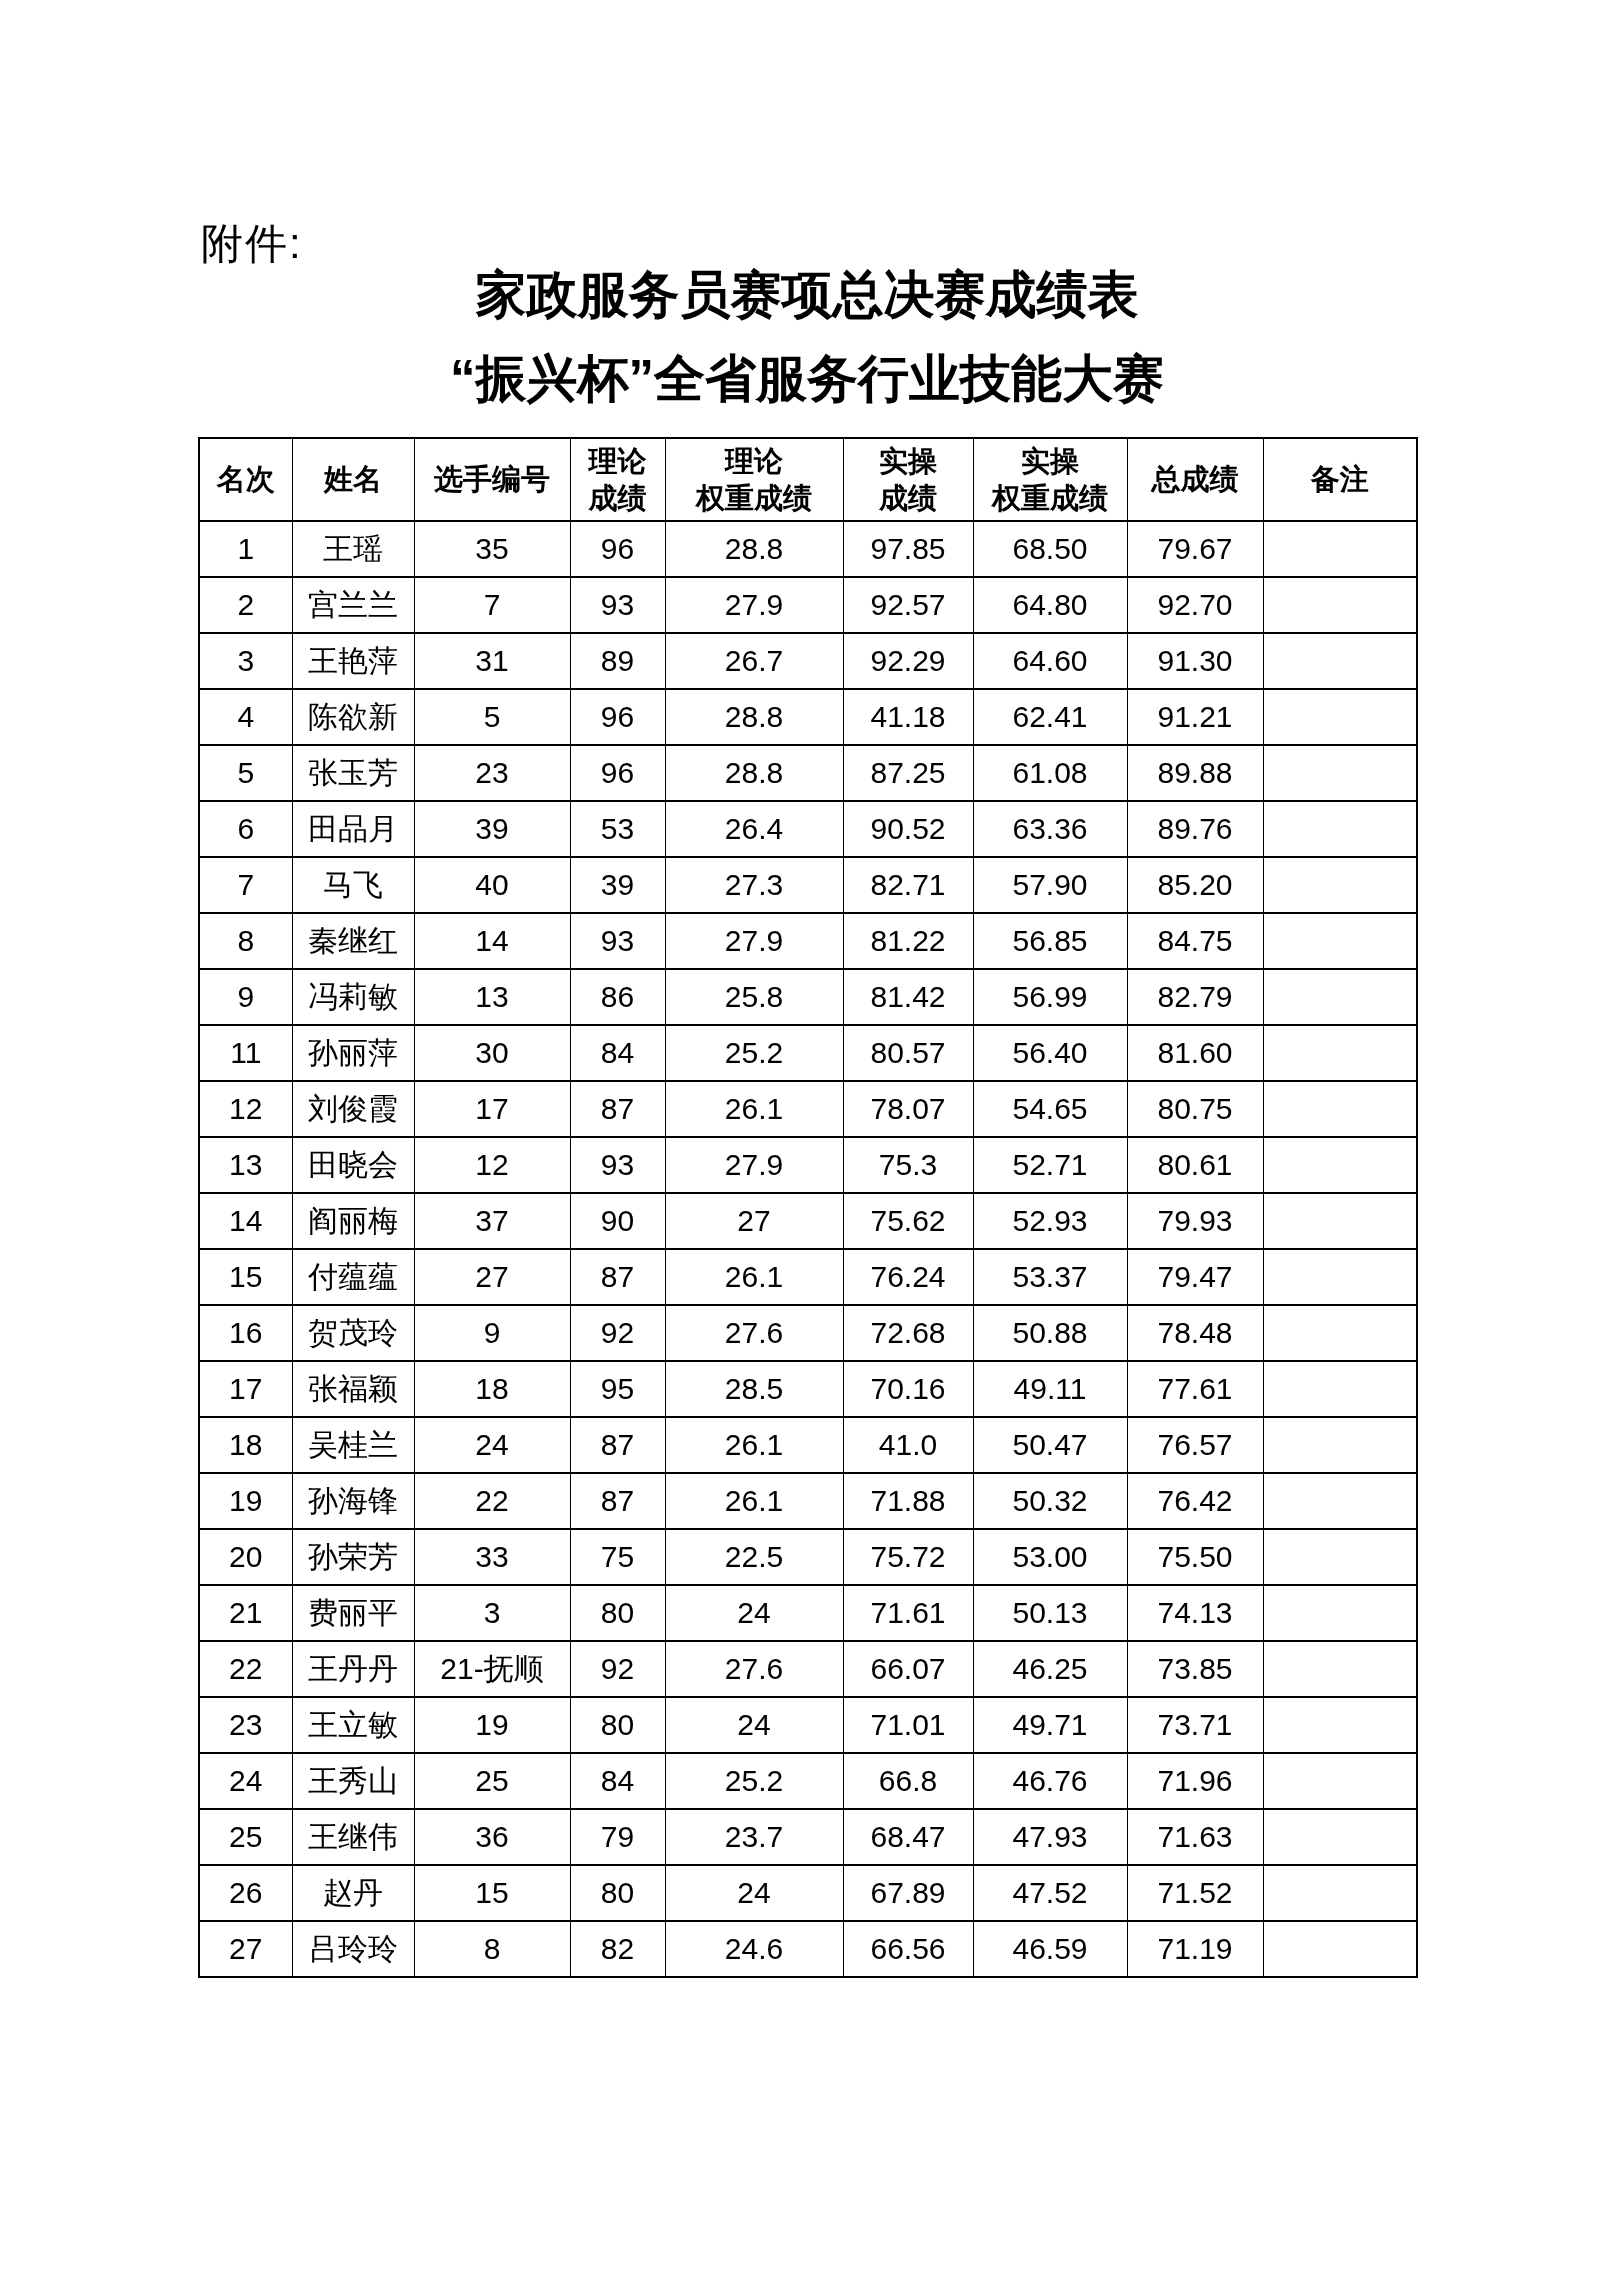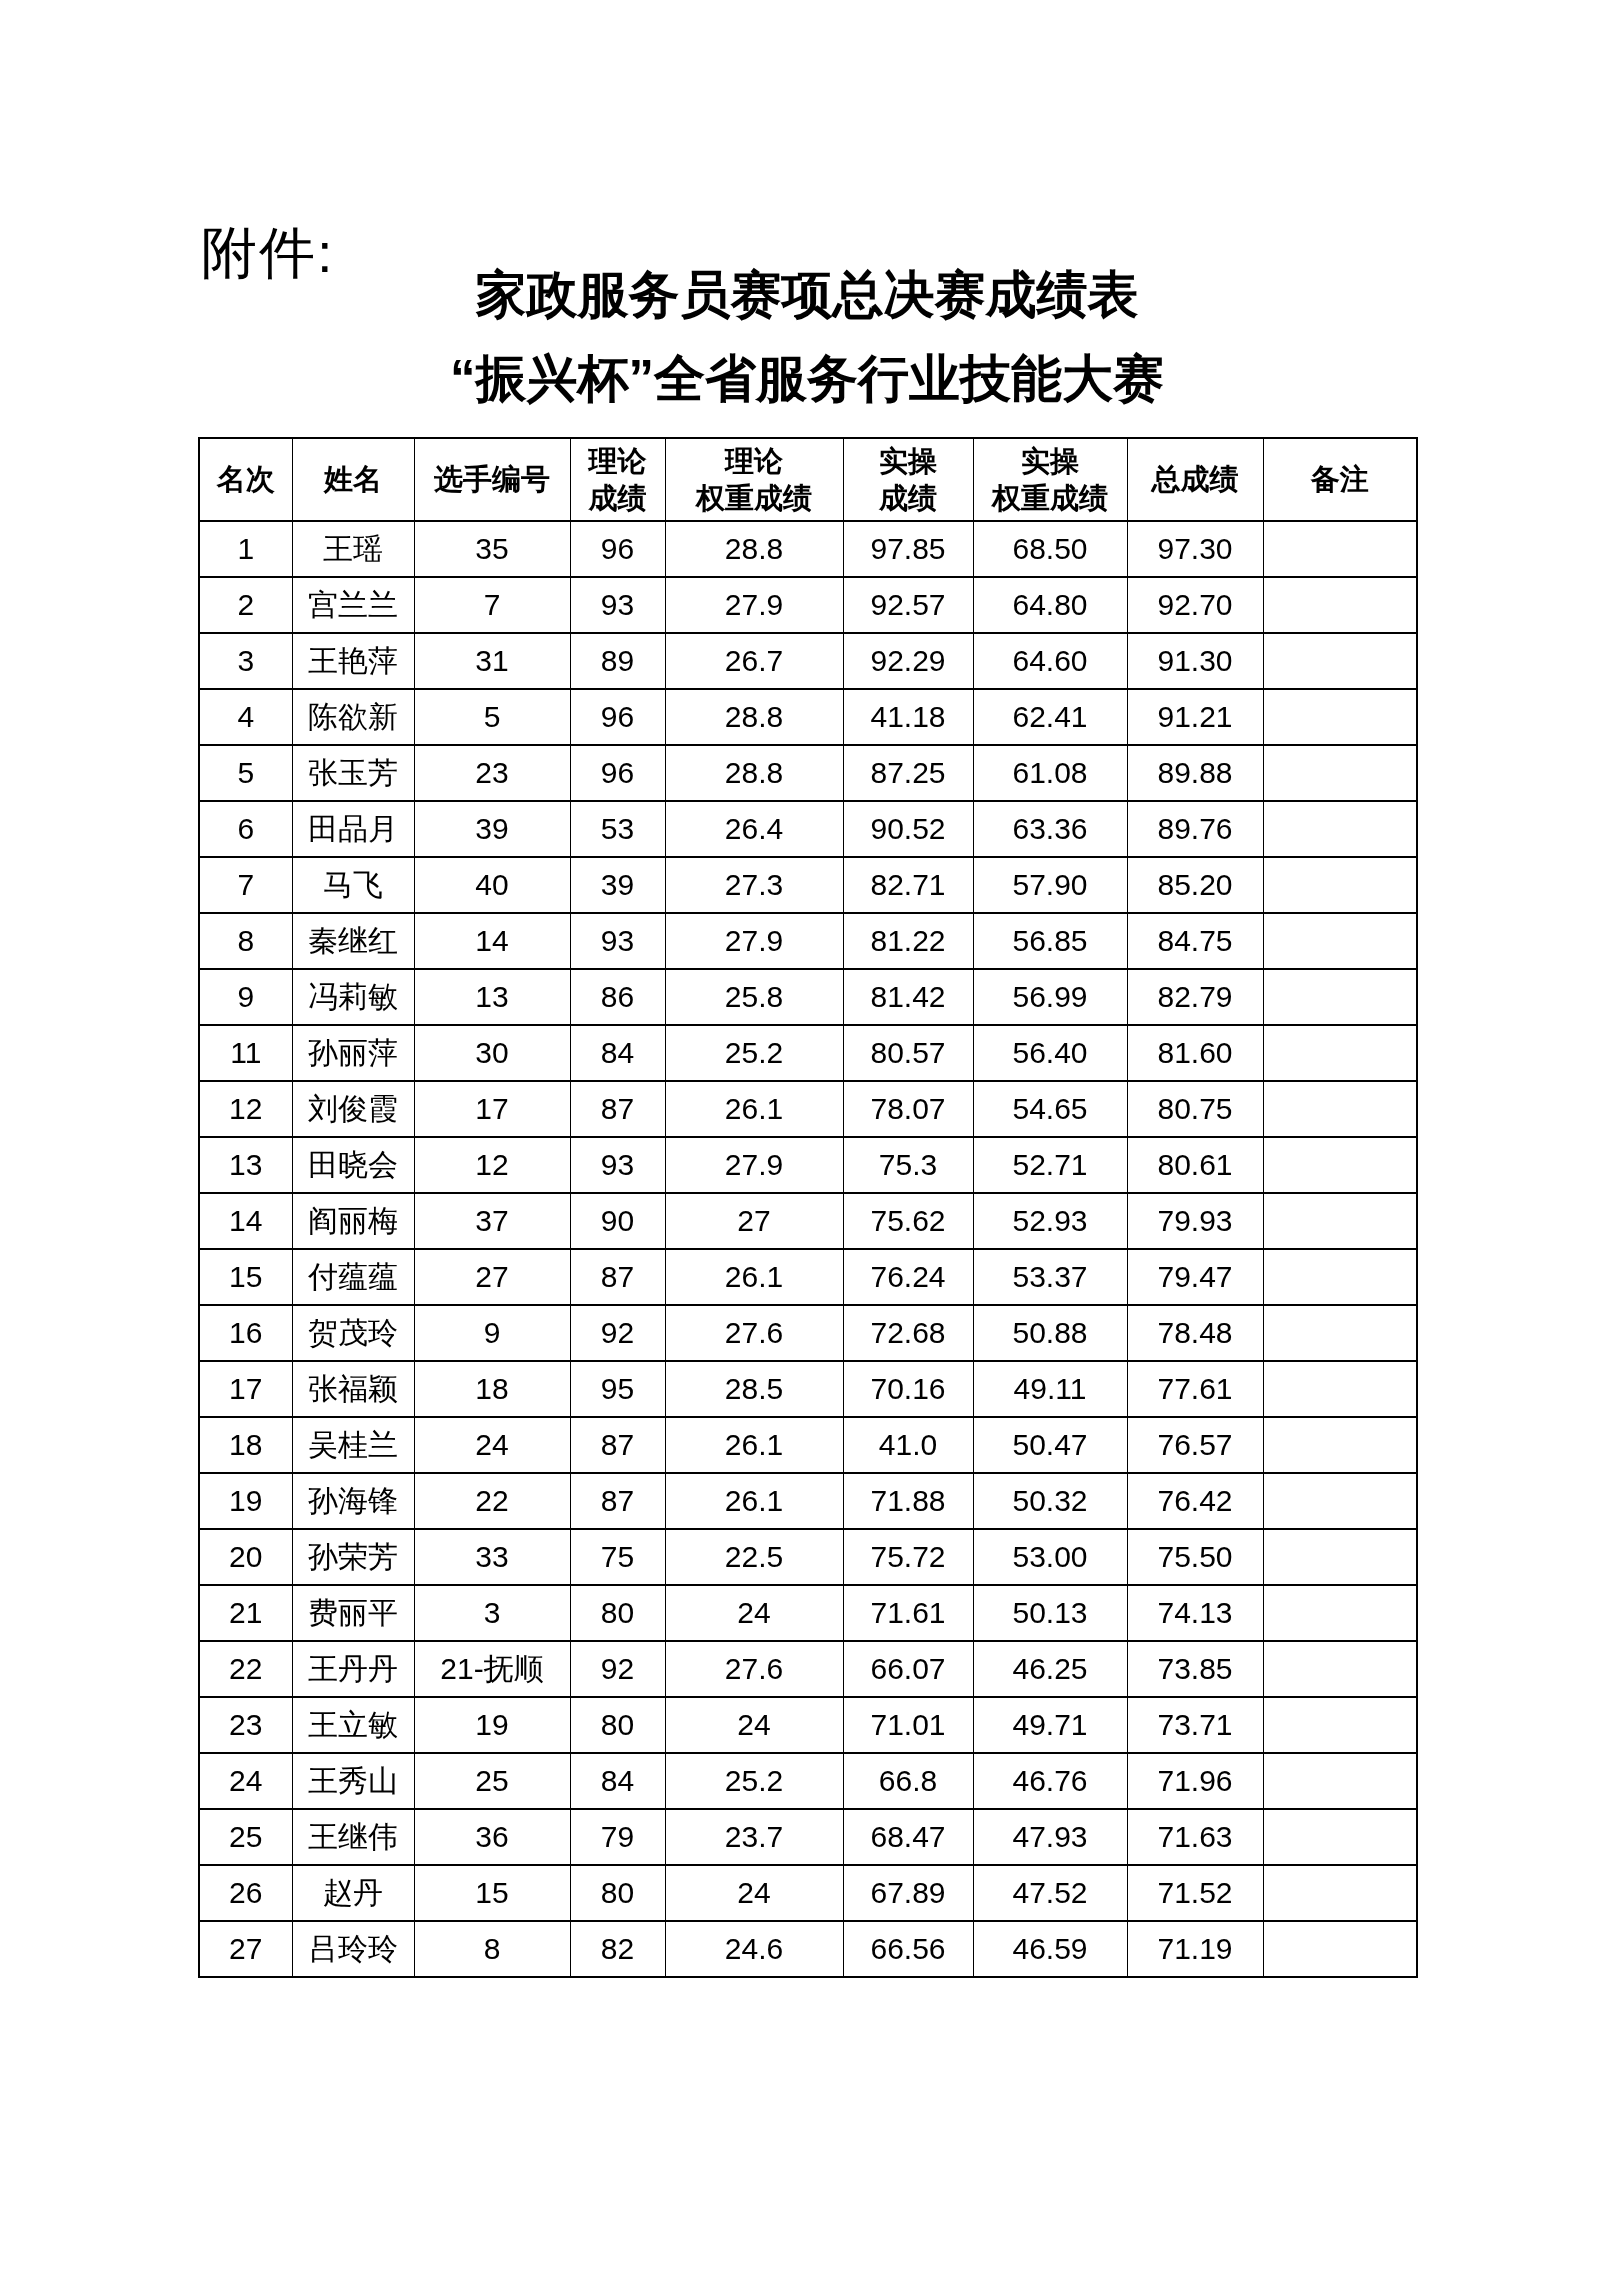--- a/index.html
+++ b/index.html
@@ -12,21 +12,21 @@
     position: relative;
     width: 1621px;
     height: 2293px;
     background: #ffffff;
     overflow: hidden;
   }
   .attachment-label {
     position: absolute;
     left: 201px;
     top: 216px;
-    font-size: 56px;
+    font-size: 42px;
     letter-spacing: 2px;
     color: #000;
     white-space: nowrap;
   }
   .title-block {
     position: absolute;
     left: 198px;
     top: 253px;
     width: 1218px;
     text-align: center;
@@ -130,21 +130,21 @@
     </thead>
     <tbody>
         <tr>
       <td>1</td>
       <td>王瑶</td>
       <td>35</td>
       <td>96</td>
       <td>28.8</td>
       <td>97.85</td>
       <td>68.50</td>
-      <td>97.30</td>
+      <td>79.67</td>
       <td></td>
     </tr>
         <tr>
       <td>2</td>
       <td>宫兰兰</td>
       <td>7</td>
       <td>93</td>
       <td>27.9</td>
       <td>92.57</td>
       <td>64.80</td>

